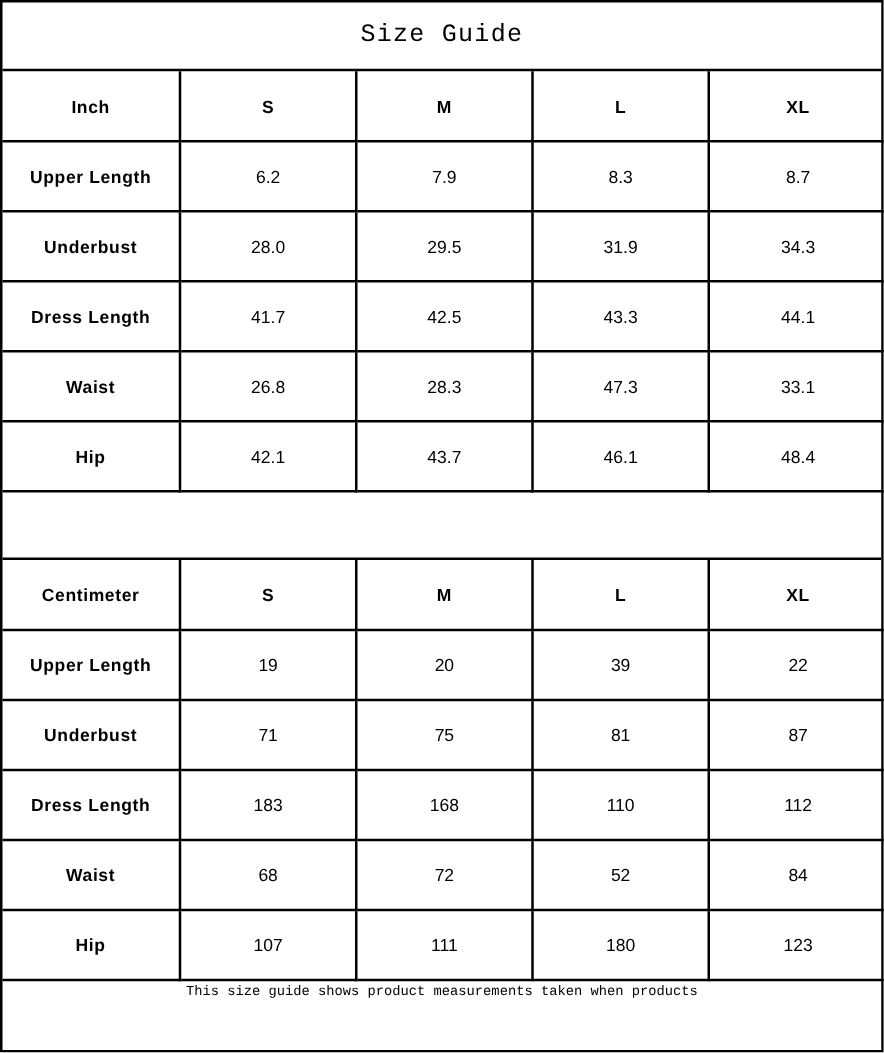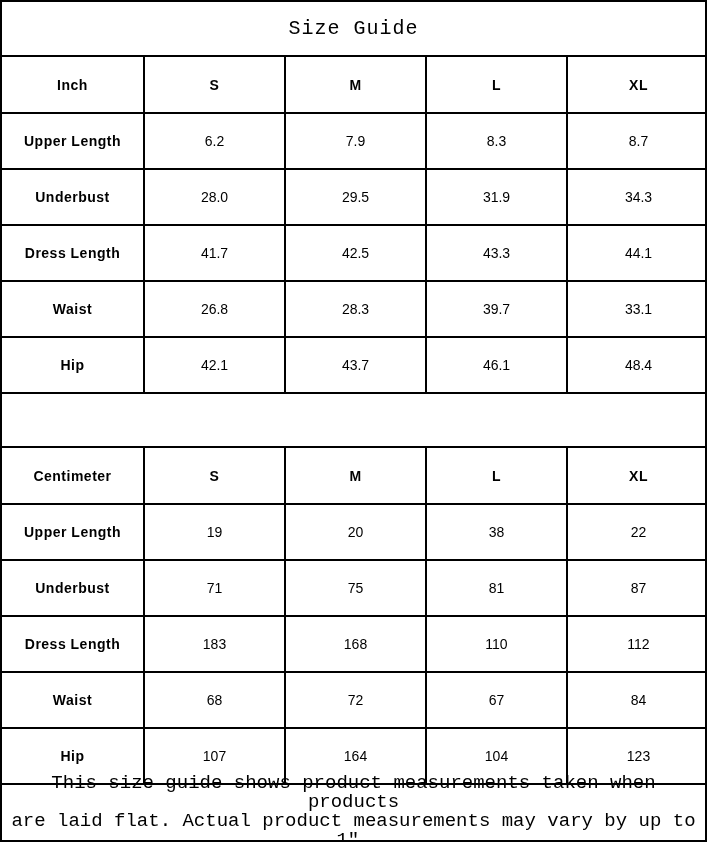--- a/index.html
+++ b/index.html
@@ -57,23 +57,22 @@
     height: 54px;
     box-sizing: border-box;
     border-bottom: 2px solid #000000;
   }
   .footnote {
     height: 53px;
     box-sizing: border-box;
     display: flex;
     flex-direction: column;
     align-items: center;
-    justify-content: center;
     font-family: "Liberation Mono", "DejaVu Sans Mono", monospace;
-    font-size: 19px;
+    font-size: 11px;
     line-height: 19px;
     text-align: center;
   }
 </style>
 </head>
 <body>
 
 <div class="sheet">
 
   <div class="title-row">Size Guide</div>
@@ -112,21 +111,21 @@
         <td class="lbl">Dress Length</td>
         <td>41.7</td>
         <td>42.5</td>
         <td>43.3</td>
         <td>44.1</td>
       </tr>
       <tr>
         <td class="lbl">Waist</td>
         <td>26.8</td>
         <td>28.3</td>
-        <td>39.7</td>
+        <td>47.3</td>
         <td>33.1</td>
       </tr>
       <tr>
         <td class="lbl">Hip</td>
         <td>42.1</td>
         <td>43.7</td>
         <td>46.1</td>
         <td>48.4</td>
       </tr>
     </tbody>
@@ -147,52 +146,51 @@
         <td class="hdr">Centimeter</td>
         <td class="hdr">S</td>
         <td class="hdr">M</td>
         <td class="hdr">L</td>
         <td class="hdr">XL</td>
       </tr>
       <tr>
         <td class="lbl">Upper Length</td>
         <td>19</td>
         <td>20</td>
-        <td>38</td>
+        <td>39</td>
         <td>22</td>
       </tr>
       <tr>
         <td class="lbl">Underbust</td>
         <td>71</td>
         <td>75</td>
         <td>81</td>
         <td>87</td>
       </tr>
       <tr>
         <td class="lbl">Dress Length</td>
         <td>183</td>
         <td>168</td>
         <td>110</td>
         <td>112</td>
       </tr>
       <tr>
         <td class="lbl">Waist</td>
         <td>68</td>
         <td>72</td>
-        <td>67</td>
+        <td>52</td>
         <td>84</td>
       </tr>
       <tr>
         <td class="lbl">Hip</td>
         <td>107</td>
-        <td>164</td>
-        <td>104</td>
+        <td>111</td>
+        <td>180</td>
         <td>123</td>
       </tr>
     </tbody>
   </table>
 
   <div class="footnote">
     <span>This size guide shows product measurements taken when products</span>
-    <span>are laid flat. Actual product measurements may vary by up to 1″.</span>
   </div>
 
 </div>
 
 </body></html>

